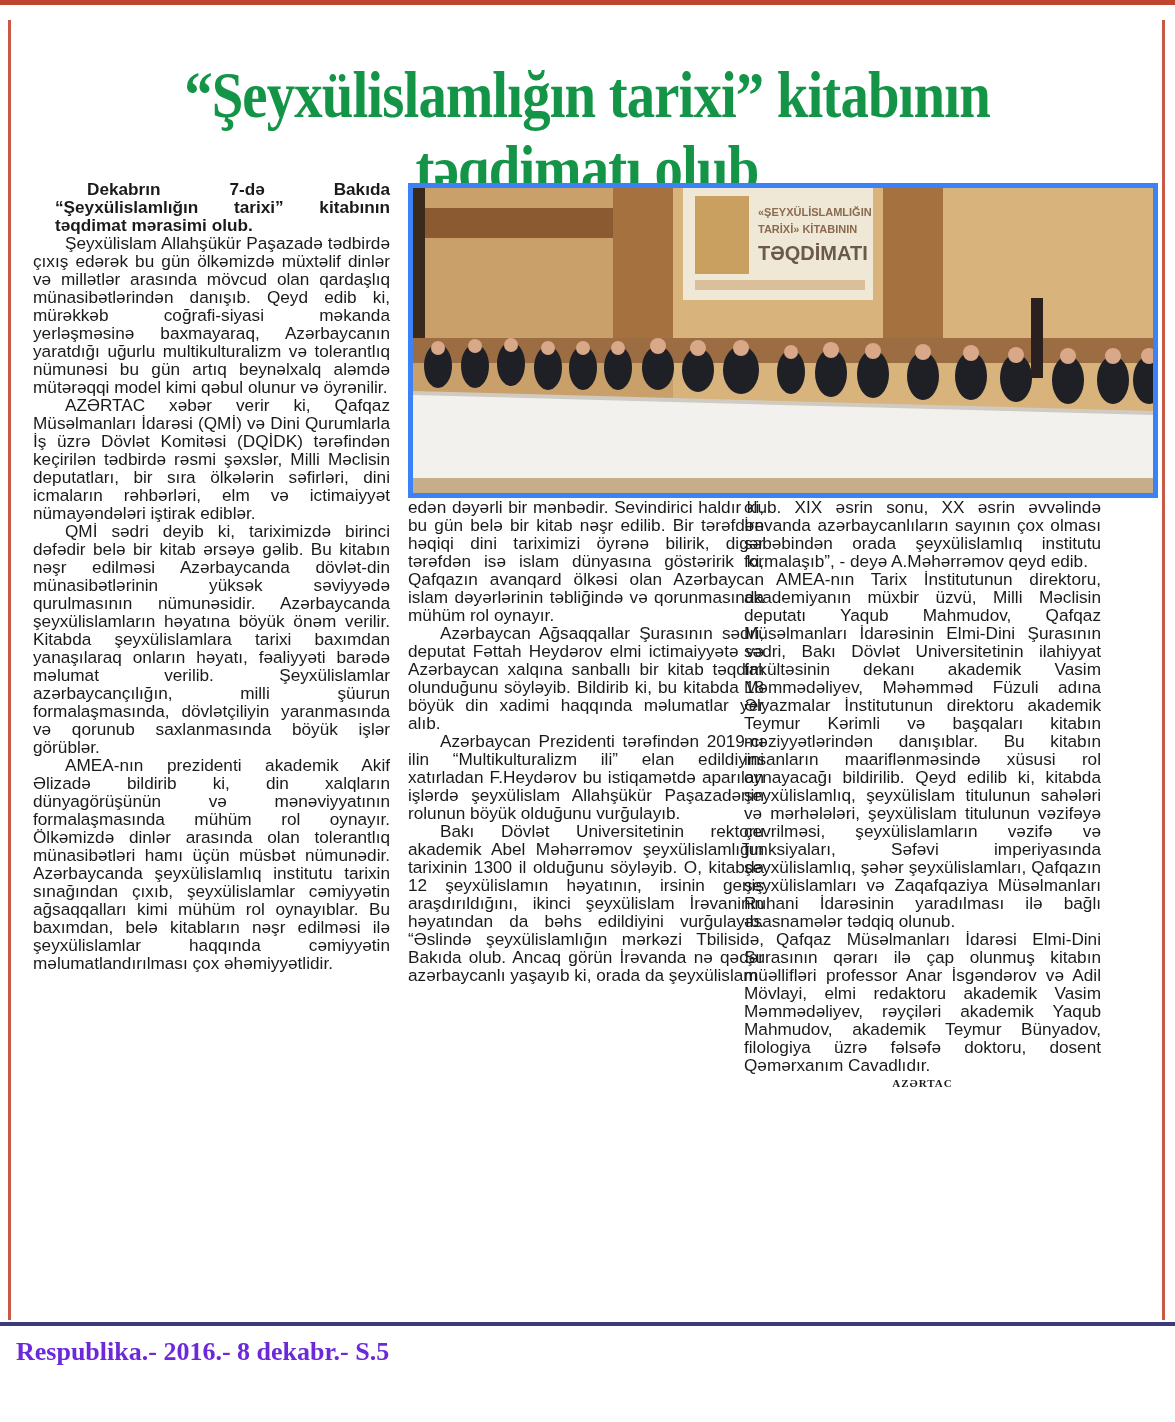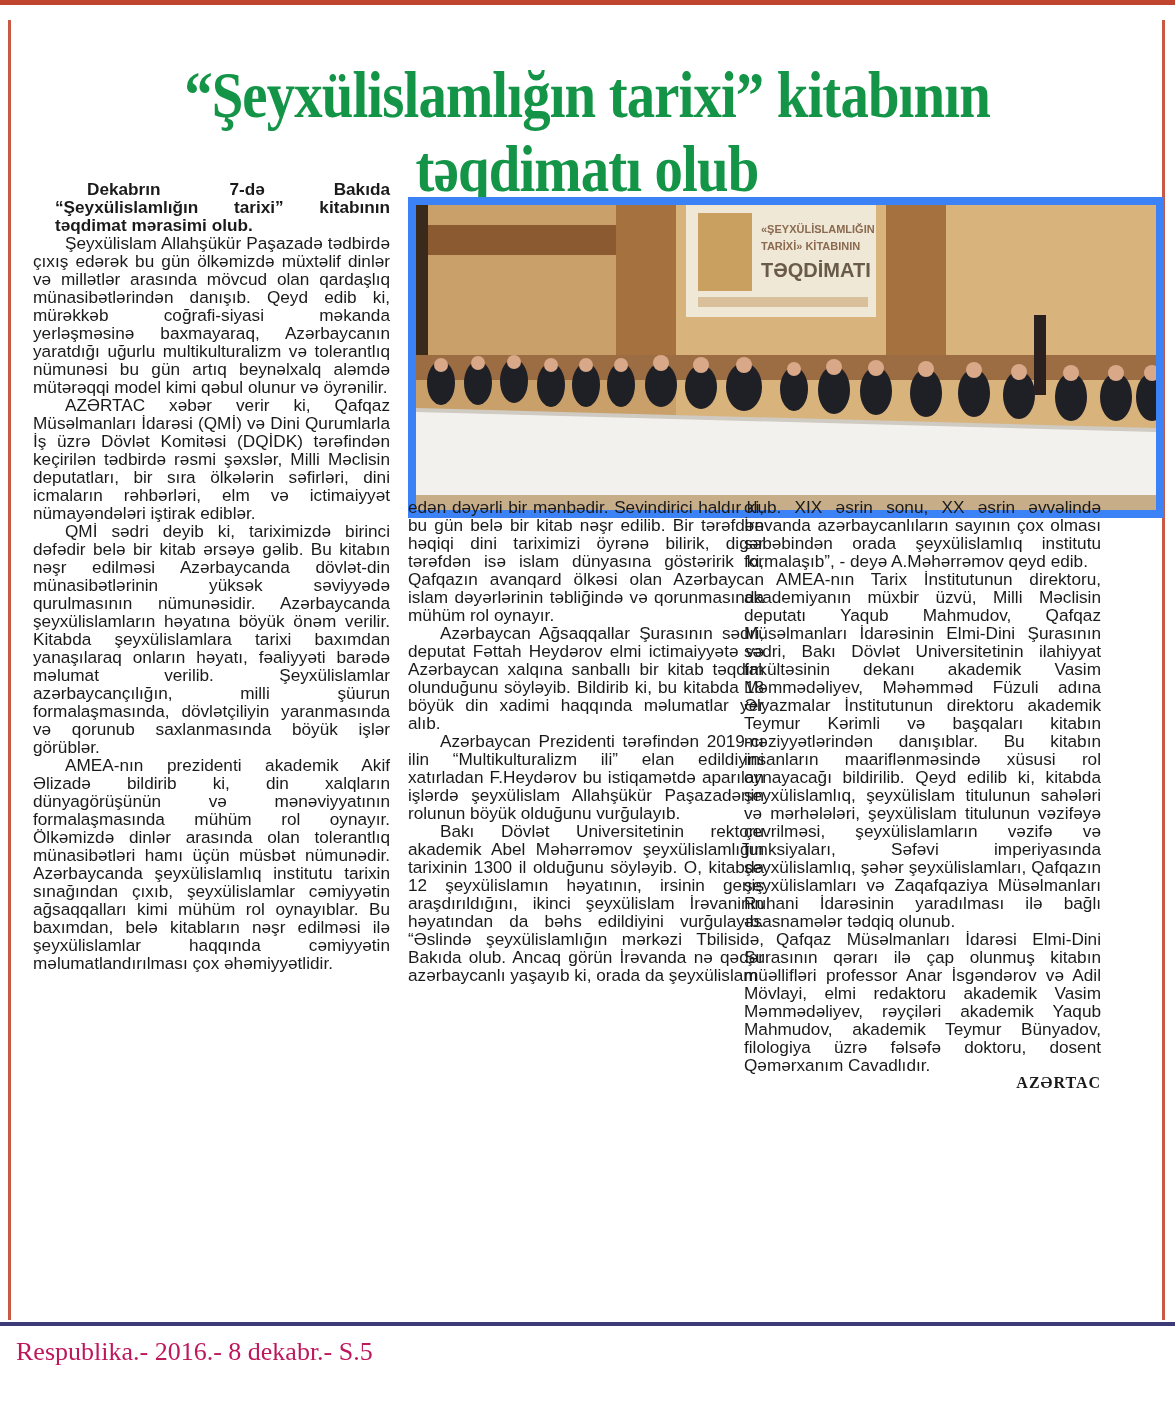--- a/index.html
+++ b/index.html
@@ -9,23 +9,23 @@
   .frame-right { position:absolute; left:1162px; top:20px; width:3px; height:1300px; background:#c85a45; }
   .bottom-rule { position:absolute; left:0; top:1322px; width:1175px; height:4px; background:#3c3a78; }
   .headline { position:absolute; left:14px; top:14px; width:1146px; text-align:center; font-family:"Liberation Serif", serif; font-weight:bold; color:#139447; font-size:66px; line-height:74px; letter-spacing:-1px; transform:scaleX(0.86); transform-origin:center top; }
   .col { position:absolute; font-size:17.2px; line-height:18px; text-align:justify; }
   .col p { margin:0; text-indent:32px; }
   .col p.cont { text-indent:0; }
   .col1 { left:33px; top:180px; width:357px; }
   .lead { font-weight:bold; padding-left:22px; text-indent:32px !important; }
   .col2 { left:408px; top:498px; width:356px; }
   .col3 { left:744px; top:498px; width:357px; }
-  .credit { text-align:right; font-family:"Liberation Serif", serif; font-weight:bold; font-size:16px; letter-spacing:1px; margin-top:0; }
-  .footer { position:absolute; left:16px; top:1337px; font-family:"Liberation Serif", serif; font-weight:normal; font-size:26px; color:#be185d; }
-  .photo { position:absolute; left:408px; top:197px; width:740px; height:305px; border:8px solid #3b82f6; overflow:hidden; background:#d8b37a; }
+  .credit { text-align:center; font-family:"Liberation Serif", serif; font-weight:bold; font-size:11px; letter-spacing:1px; margin-top:0; }
+  .footer { position:absolute; left:16px; top:1337px; font-family:"Liberation Serif", serif; font-weight:bold; font-size:26px; color:#6d28d9; }
+  .photo { position:absolute; left:408px; top:183px; width:740px; height:305px; border:5px solid #3b82f6; overflow:hidden; background:#d8b37a; }
   .photo svg { display:block; width:100%; height:100%; }
 </style>
 </head>
 <body>
 
 <div class="top-bar"></div>
 <div class="frame-left"></div>
 <div class="frame-right"></div>
 
 <h1 class="headline">

